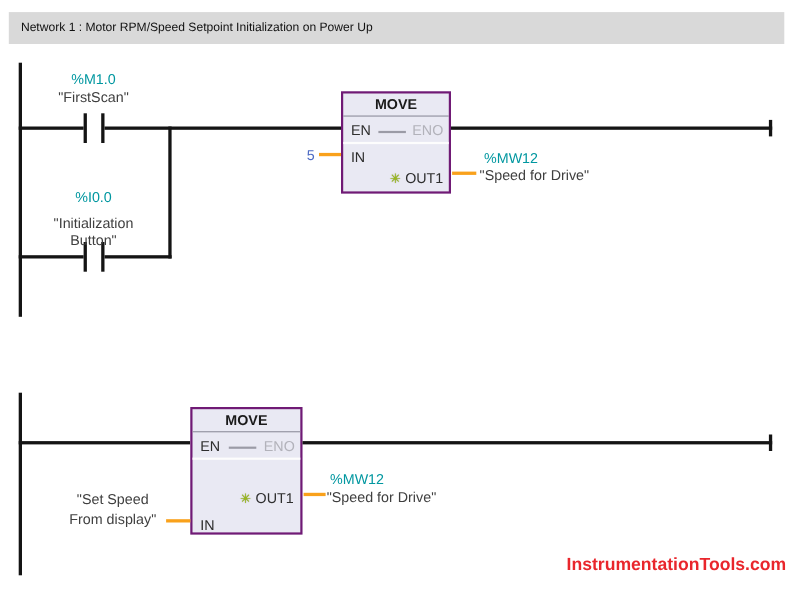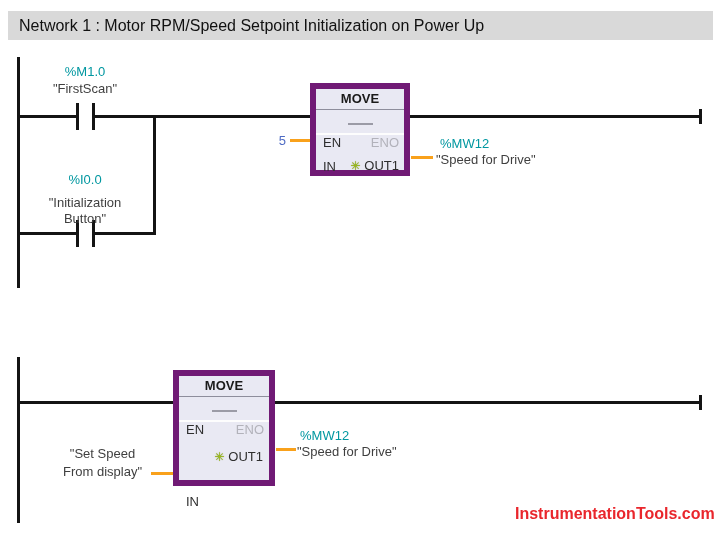--- a/index.html
+++ b/index.html
@@ -1,42 +1,42 @@
 <!DOCTYPE html>
 <html><head>
 <meta charset="utf-8">
 <style>
   * { margin:0; padding:0; box-sizing:border-box; }
   body { background:#ffffff; font-family:"Liberation Sans", sans-serif; }
   .stage { position:relative; width:720px; height:536px; background:#ffffff; overflow:hidden; }
 
   
   .network-bar { position:absolute; left:8px; width:705px; height:29px; background:#d9d9d9; }
-  .network-bar .title { display:block; line-height:29px; padding-left:11px; font-size:16px; color:#111111; }
+  .network-bar .title { display:block; line-height:29px; padding-left:11px; font-size:11px; color:#111111; }
 
   
   .hwire { position:absolute; height:3px; background:#141414; }
   .vwire { position:absolute; width:3px; background:#141414; }
   .owire { position:absolute; height:3px; background:#f9a11b; }
   .tick  { position:absolute; width:3px; height:15px; background:#141414; }
 
   
   .contact-bar { position:absolute; width:3px; height:27px; background:#141414; }
 
   
   .addr { position:absolute; font-size:13px; font-weight:normal; color:#0097a0; white-space:nowrap; }
   .oname { position:absolute; font-size:13px; color:#3f3f3f; white-space:nowrap; }
   .centered { text-align:center; }
   .const { position:absolute; font-size:13px; color:#4e6bc4; text-align:right; }
 
   
-  .fblock { position:absolute; background:#e9e9f3; border:6px solid #701a75;padding-left:32px; }
+  .fblock { position:absolute; background:#e9e9f3; border:2px solid #701a75;padding-left:32px; }
   .fblock .fb-header { position:absolute; left:0; top:0; width:100%; height:21px; border-bottom:1px solid #8e8e9c;
                        font-size:13px; font-weight:bold; color:#1a1a1a; text-align:center; line-height:20px; }
-  .pin { position:absolute; font-size:13px; color:#2e2e2e; white-space:nowrap;margin-top:20px; }
+  .pin { position:absolute; font-size:13px; color:#2e2e2e; white-space:nowrap; }
   .pin-gray { color:#b2b2ba; }
   .pin-dash { position:absolute; height:2px; background:#9b9ba6; }
   .white-sep { position:absolute; left:0; width:100%; height:2px; background:#fdfdfd; }
   .star-icon { font-family:"DejaVu Sans", sans-serif; font-size:12px; color:#9cbb1a;
                text-shadow:0 0 1px #5f7a00; margin-right:4px; }
   .out-row { position:absolute; font-size:13px; color:#2e2e2e; white-space:nowrap; }
 
   .watermark { position:absolute; left:515px; top:505px; font-size:16px; font-weight:bold; color:#e9262c; white-space:nowrap; }
 </style>
 </head>

